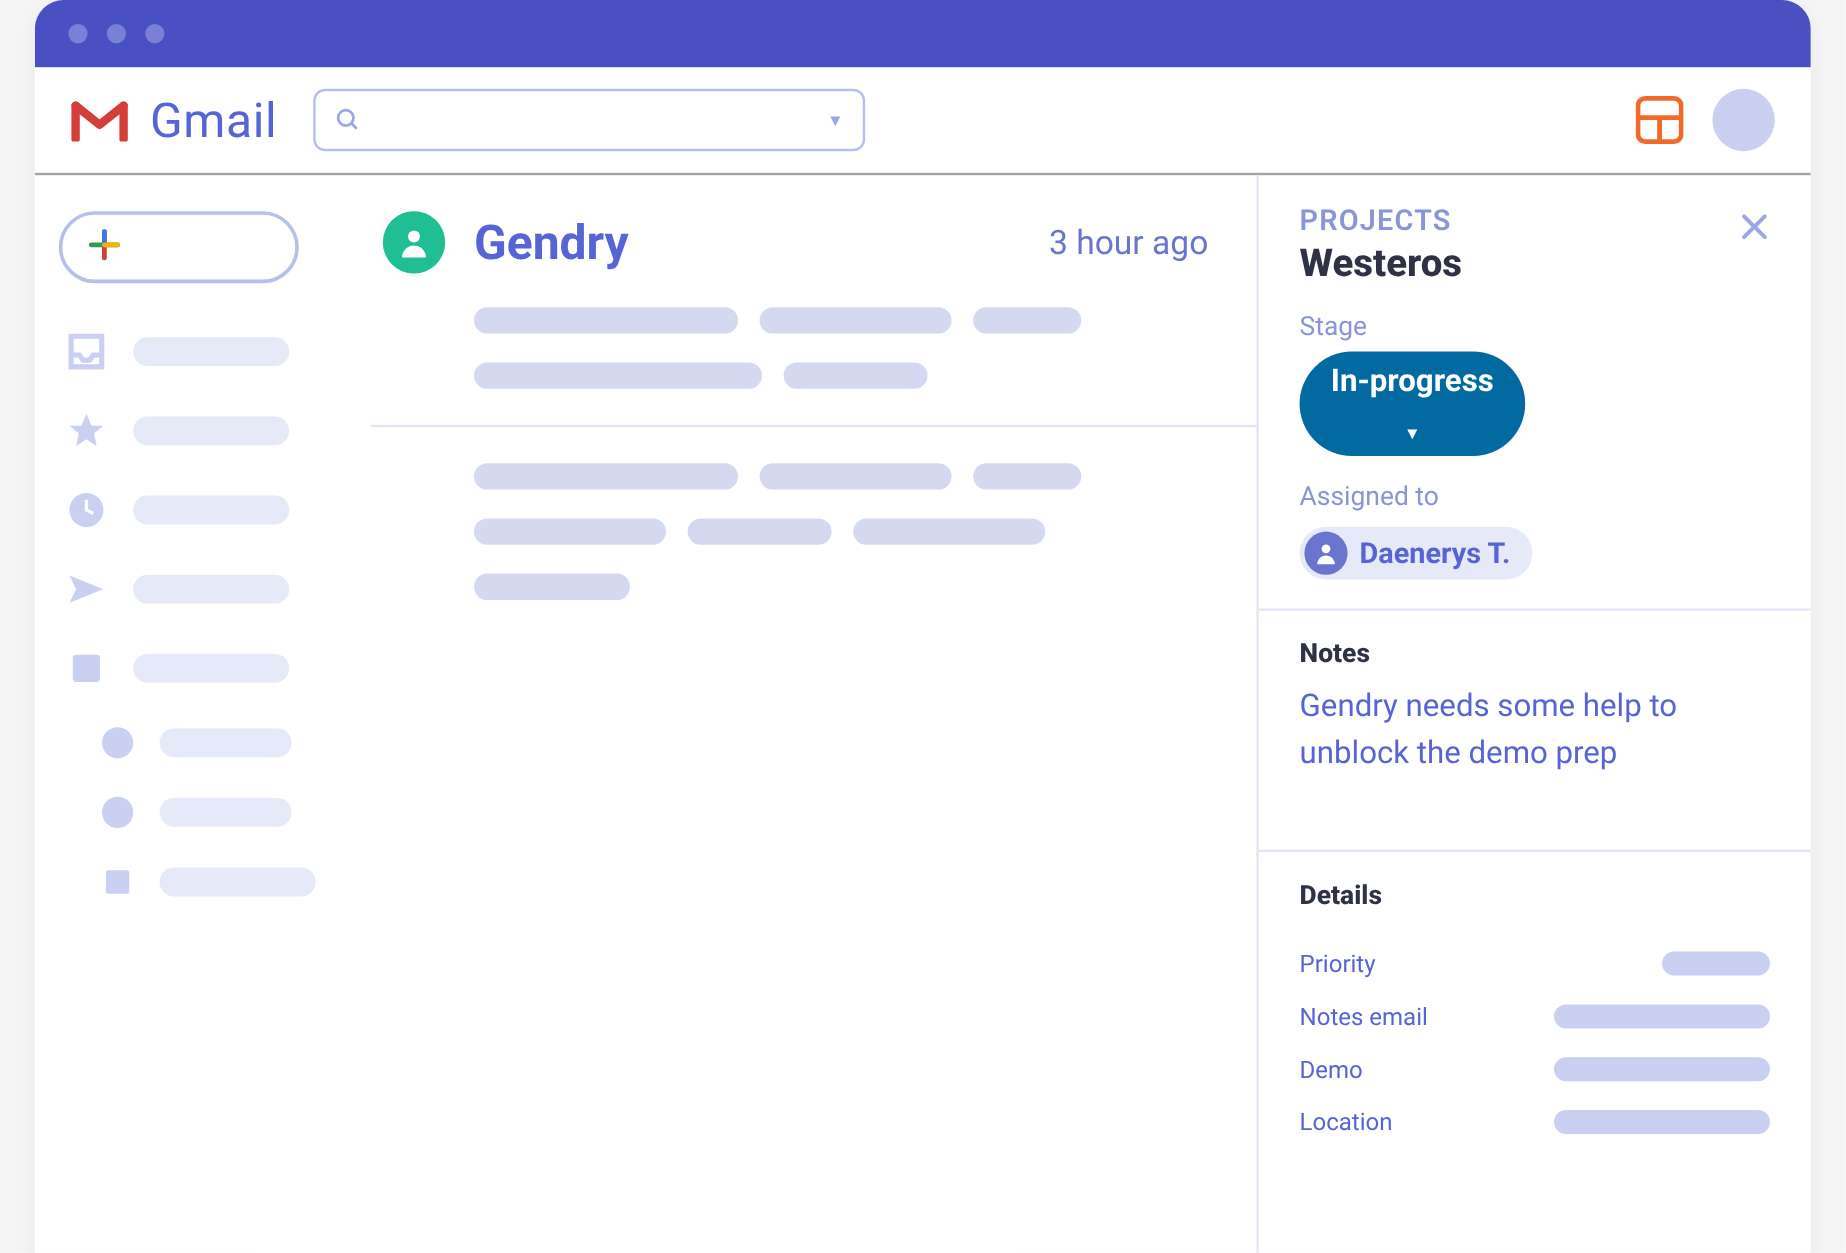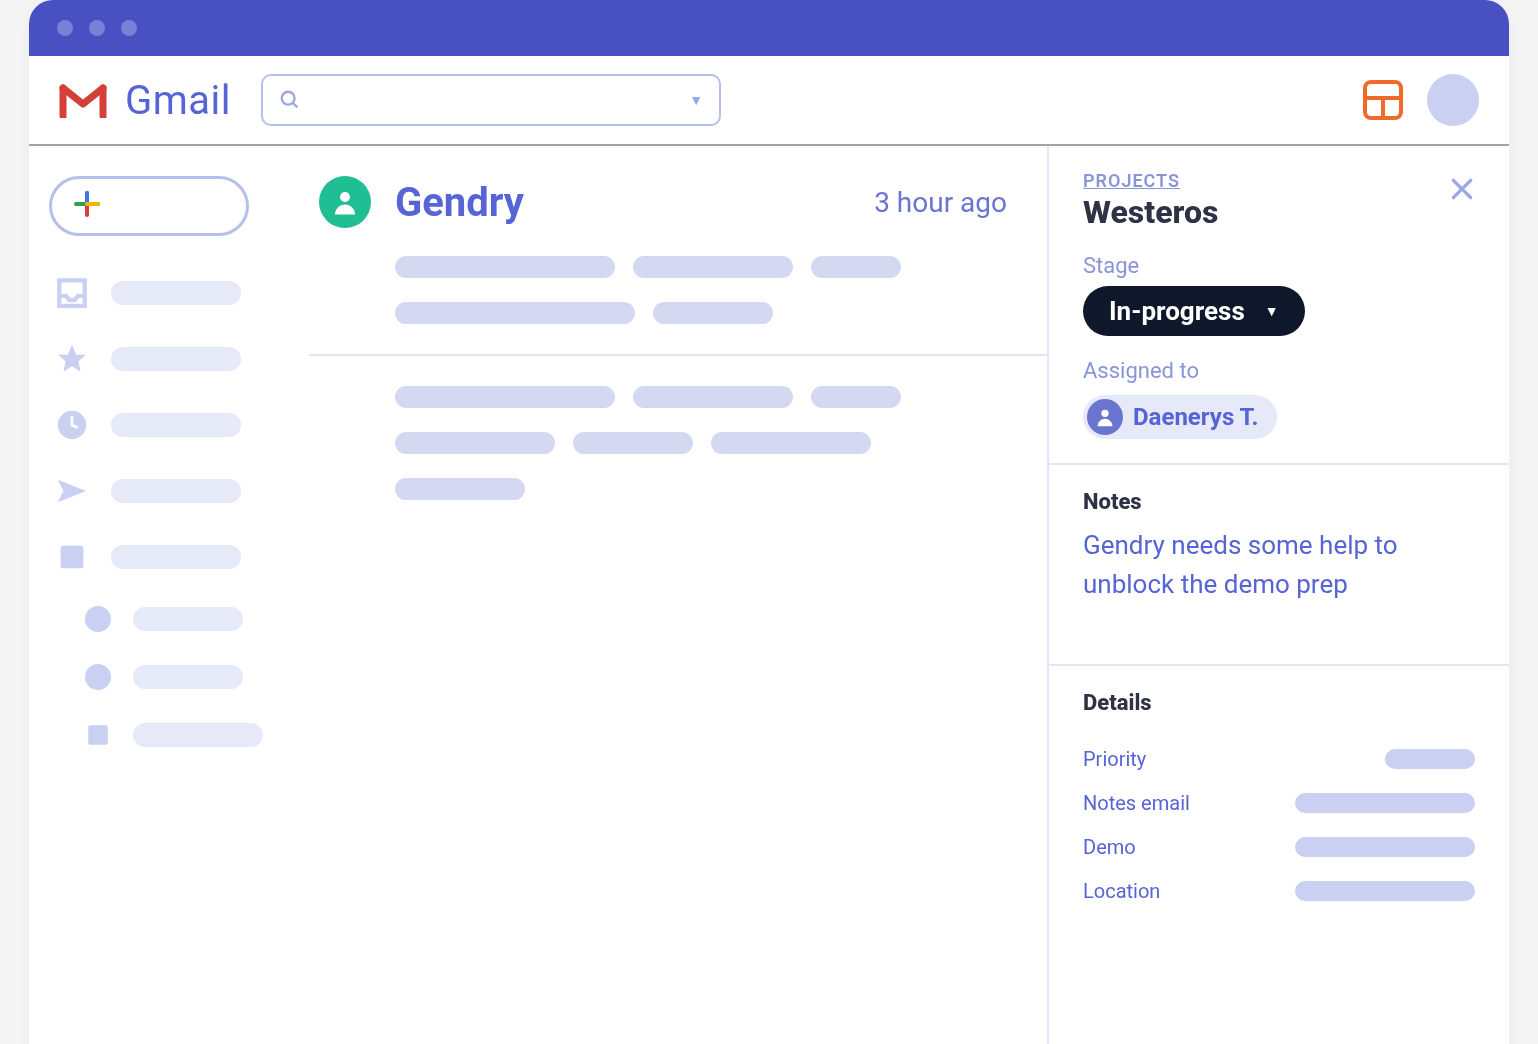--- a/index.html
+++ b/index.html
@@ -76,29 +76,29 @@
   .sender-avatar { width: 52px; height: 52px; border-radius: 50%; display: flex; align-items: center; justify-content: center; }
   .sender-avatar svg { fill: #fff; }
   .sender-name { font-size: 40px; font-weight: 700; color: #5664d6; }
   .email-time { margin-left: auto; font-size: 28px; color: #6a75d0; }
   .email-body { padding-left: 76px; display: flex; flex-direction: column; gap: 24px; }
   .body-row { display: flex; gap: 18px; }
   .chip { height: 22px; border-radius: 999px; background: #d4d9f1; }
   
   .panel { width: 460px; padding: 24px 34px; display: flex; flex-direction: column; }
   .panel-head { display: flex; justify-content: space-between; align-items: flex-start; }
-  .panel-label { color: #8a94d8; font-size: 18px; font-weight: 600; letter-spacing: 1px; text-decoration: underline; }
+  .panel-label { color: #8a94d8; font-size: 24px; font-weight: 600; letter-spacing: 1px; }
   .panel-title { color: #2e3244; font-size: 32px; font-weight: 800; margin-top: 2px;}
   .close-btn { color: #9aa6e6; font-size: 30px; cursor: pointer; line-height: 1; padding-top:6px;}
   .field-label { color: #8a94d8; font-size: 22px; margin-top: 22px; margin-bottom: 8px; }
   .stage-pill {
     display: inline-flex; align-items: center; gap: 20px;
-    background: #0f172a; color: #fff;
+    background: #0369a1; color: #fff;
     font-size: 26px; font-weight: 700;
-    padding: 10px 26px; border-radius: 999px;
+    padding: 10px 26px; border-radius: 999px; flex-direction: column;
   }
   .stage-pill .tri { font-size: 14px; }
   .assignee-chip {
     display: inline-flex; align-items: center; gap: 10px;
     background: #e6e9f8; border-radius: 999px;
     padding: 4px 18px 4px 4px; margin-top: 4px;
   }
   .assignee-chip .mini-av { width: 36px; height: 36px; border-radius: 50%; background: #6a75d0; display:flex; align-items:center; justify-content:center;}
   .assignee-chip .mini-av svg { fill: #fff; }
   .assignee-chip .name { color: #5664d6; font-size: 24px; font-weight: 700; }

